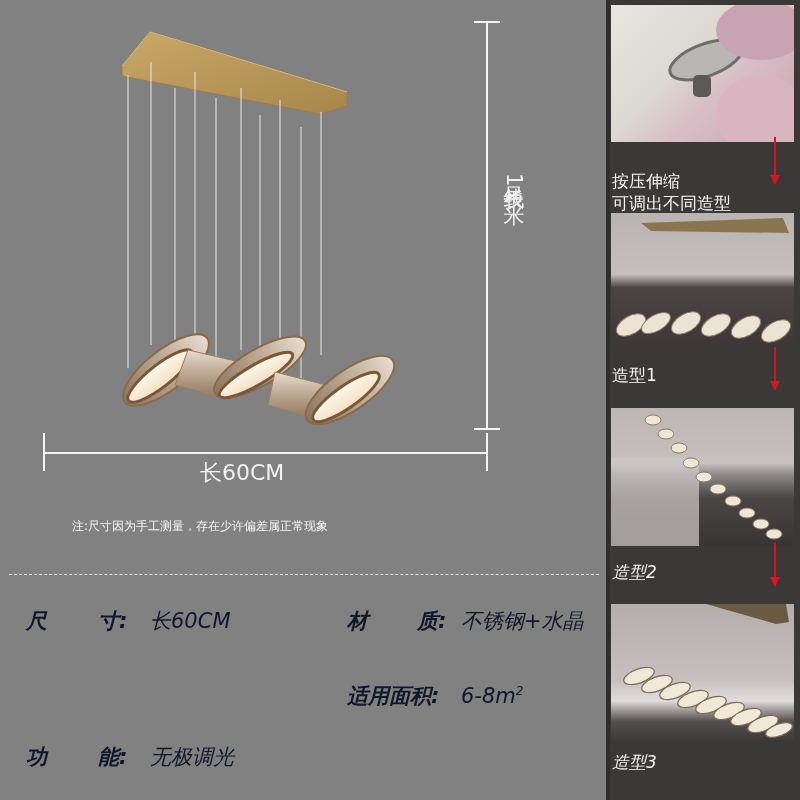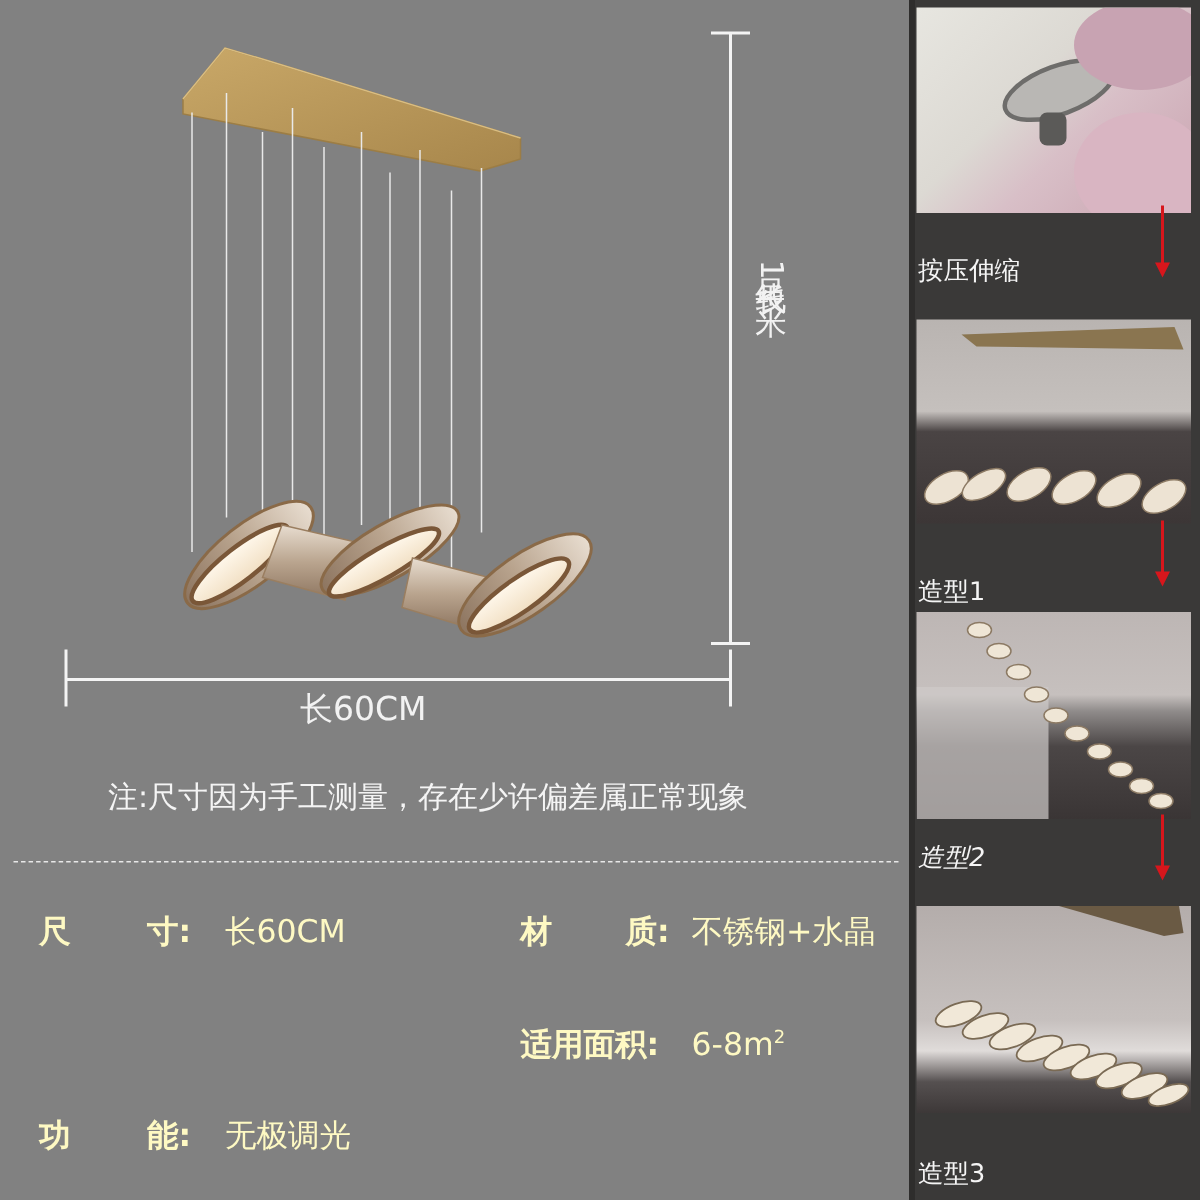--- a/index.html
+++ b/index.html
@@ -19,24 +19,24 @@
   .dim-v-bot { position: absolute; left: 474px; top: 428px; width: 26px; height: 2px; background: #f4f4f4; }
   .dim-v-label {
     position: absolute; left: 498px; top: 170px; width: 30px;
     writing-mode: vertical-rl; font-size: 21px; letter-spacing: 1px; color: #f2f2f2;
   }
   .dim-h { position: absolute; left: 44px; top: 452px; width: 443px; height: 2px; background: #f4f4f4; }
   .dim-h-l { position: absolute; left: 43px; top: 433px; width: 2px; height: 38px; background: #f4f4f4; }
   .dim-h-r { position: absolute; left: 486px; top: 433px; width: 2px; height: 38px; background: #f4f4f4; }
   .dim-h-label { position: absolute; left: 200px; top: 458px; width: 140px; font-size: 22px; color: #f2f2f2; text-align: left; }
 
-  .note { position: absolute; left: 72px; top: 518px; font-size: 20px; color: #f4f4f4; }
+  .note { position: absolute; left: 72px; top: 518px; font-size: 12px; color: #f4f4f4; }
   .divider { position: absolute; left: 9px; top: 574px; width: 590px; border-top: 1px dashed #e8e8e8; }
 
-  .spec { position: absolute; font-size: 21px; color: #fef9c3; white-space: nowrap; }
+  .spec { position: absolute; font-size: 21px; color: #0f172a; white-space: nowrap; font-style: italic; }
   .spec .k { font-weight: bold; display: inline-block; }
   .k1 { width: 72px; }
   .spec .v { font-weight: normal; }
 
   
   .lamp { position: absolute; left: 0; top: 0; width: 480px; height: 440px; }
 
   
   .ph { position: absolute; left: 611px; width: 183px; overflow: hidden; }
   .cap { position: absolute; left: 612px; font-size: 17px; color: #f5f5f5; line-height: 22px; }
@@ -130,40 +130,41 @@
 <div class="ph" style="top:5px; height:137px; background: linear-gradient(135deg,#e7e6e0 0%,#dcd9d3 40%,#d8bfc7 60%,#caa3b0 100%);">
   <svg width="183" height="137" viewBox="0 0 183 137">
     <ellipse cx="95" cy="55" rx="38" ry="16" fill="#b9b7b4" stroke="#6e6d6b" stroke-width="3" transform="rotate(-20 95 55)"></ellipse>
     <rect x="82" y="70" width="18" height="22" rx="5" fill="#5b5a58"></rect>
     <ellipse cx="150" cy="110" rx="45" ry="40" fill="#d9b5c2"></ellipse>
     <ellipse cx="150" cy="25" rx="45" ry="30" fill="#c8a3b2"></ellipse>
   </svg>
 </div>
 <div class="cap" style="top:146px;margin-top:24px;">
   <div>按压伸缩</div>
+  <div>可调出不同造型</div>
 </div>
 <div class="arrow" style="top:137px; height:50px;">
   <div class="shaft" style="height:40px;"></div>
     <div class="head" style="top:38px;"></div>
 </div>
 
 <div class="ph" style="top:213px; height:136px; background: linear-gradient(180deg,#b9b4b1 0%,#c5c0bd 45%,#4a4444 55%,#3c3636 100%);">
   <svg width="183" height="136" viewBox="0 0 183 136">
     <polygon points="30,10 172,5 178,20 40,18" fill="#8a7550"></polygon>
     <g fill="#ede3d3" stroke="#8c7a64" stroke-width="1">
       <ellipse cx="20" cy="112" rx="9" ry="16" transform="rotate(60 20 112)"></ellipse>
       <ellipse cx="45" cy="110" rx="8" ry="16" transform="rotate(60 45 110)"></ellipse>
       <ellipse cx="75" cy="110" rx="9" ry="16" transform="rotate(60 75 110)"></ellipse>
       <ellipse cx="105" cy="112" rx="9" ry="16" transform="rotate(60 105 112)"></ellipse>
       <ellipse cx="135" cy="114" rx="9" ry="16" transform="rotate(60 135 114)"></ellipse>
       <ellipse cx="165" cy="118" rx="9" ry="16" transform="rotate(60 165 118)"></ellipse>
     </g>
   </svg>
 </div>
-<div class="cap" style="top:384px;">造型1</div>
+<div class="cap" style="top:364px;">造型1</div>
 <div class="arrow" style="top:347px; height:45px;">
   <div class="shaft" style="height:36px;"></div>
     <div class="head" style="top:34px;"></div>
 </div>
 
 <div class="ph" style="top:408px; height:138px; background: linear-gradient(180deg,#bdb6b4 0%,#c6c0be 40%,#8f8b8a 48%,#4b4646 65%,#3a3535 100%);">
   <svg width="183" height="138" viewBox="0 0 183 138">
     <rect x="0" y="50" width="88" height="88" fill="#cfcbc9" opacity="0.7"></rect>
     <g fill="#efe6d6" stroke="#8c7a64" stroke-width="1">
       <ellipse cx="42" cy="12" rx="8" ry="5"></ellipse>
@@ -194,13 +195,13 @@
       <ellipse cx="64" cy="87" rx="16" ry="7" transform="rotate(-20 64 87)"></ellipse>
       <ellipse cx="82" cy="95" rx="16" ry="7" transform="rotate(-20 82 95)"></ellipse>
       <ellipse cx="100" cy="101" rx="16" ry="7" transform="rotate(-20 100 101)"></ellipse>
       <ellipse cx="118" cy="107" rx="16" ry="7" transform="rotate(-20 118 107)"></ellipse>
       <ellipse cx="135" cy="113" rx="16" ry="7" transform="rotate(-20 135 113)"></ellipse>
       <ellipse cx="152" cy="120" rx="16" ry="7" transform="rotate(-20 152 120)"></ellipse>
       <ellipse cx="168" cy="126" rx="14" ry="6" transform="rotate(-20 168 126)"></ellipse>
     </g>
   </svg>
 </div>
-<div class="cap" style="top:772px;">造型3</div>
+<div class="cap" style="top:751px;font-style:italic;">造型3</div>
 
 </body></html>

